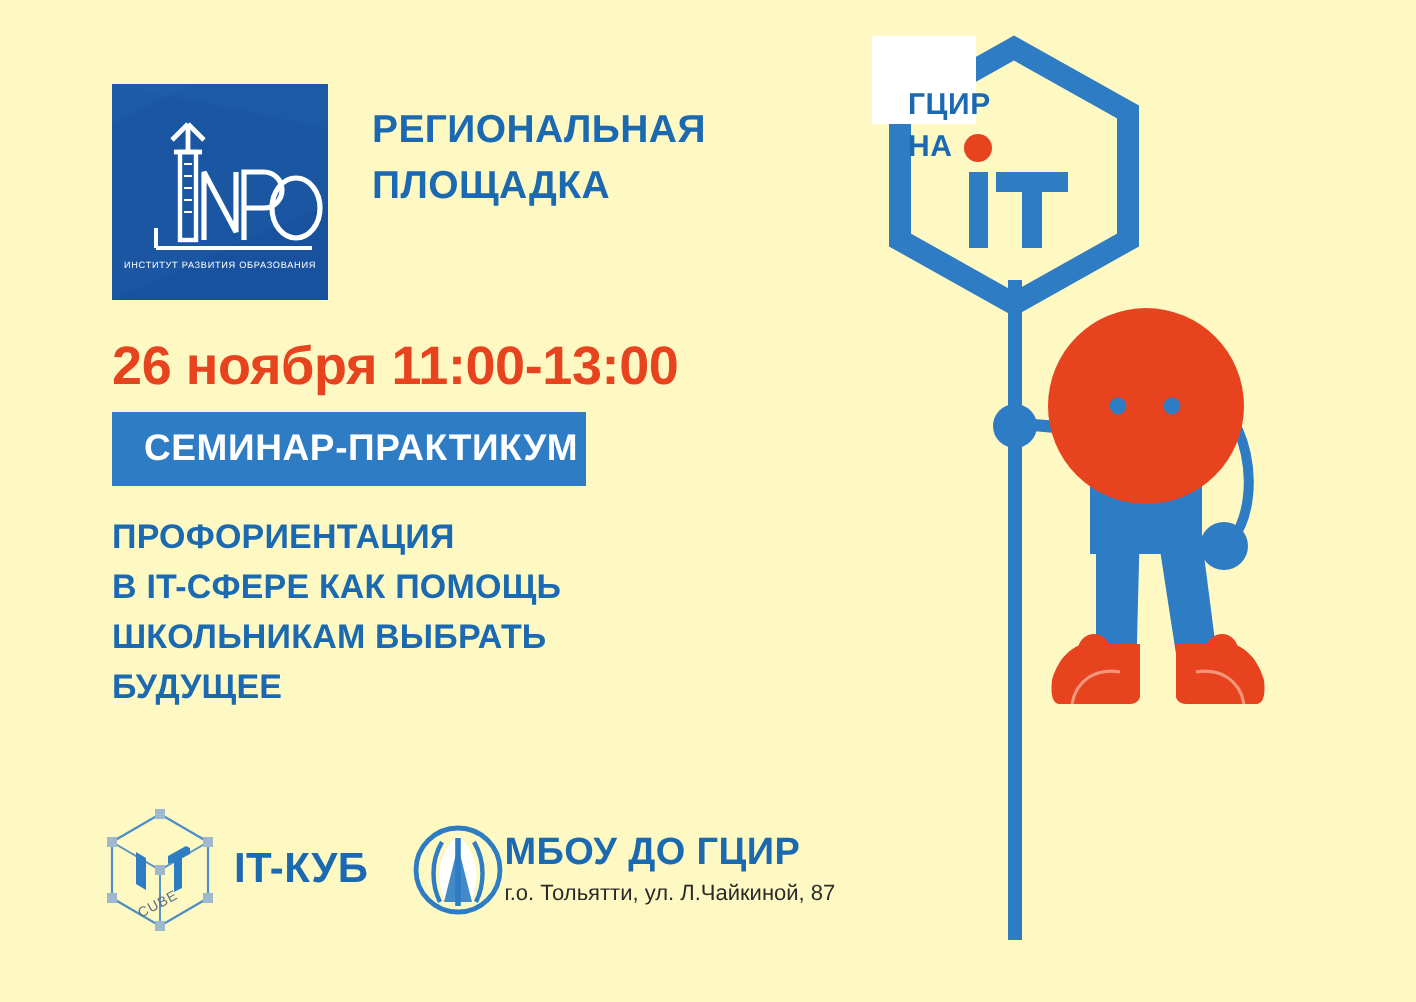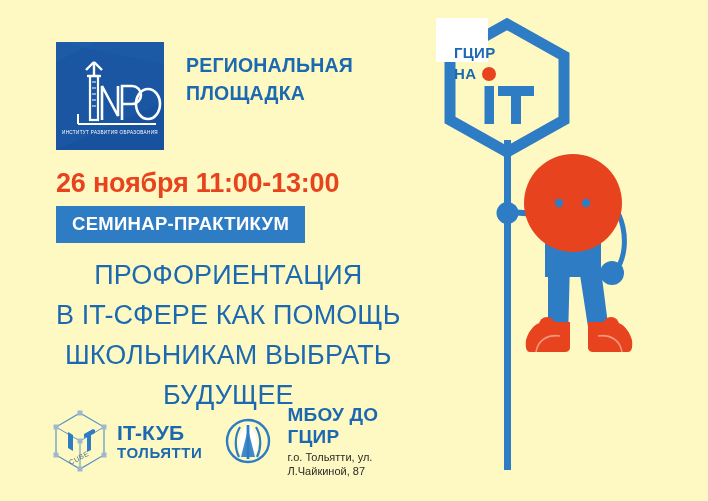--- a/index.html
+++ b/index.html
@@ -75,37 +75,36 @@
   
   .banner {
     position: absolute;
     left: 56px;
     top: 206px;
     background: #2E7CC4;
     color: #ffffff;
     font-weight: bold;
     font-size: 18.5px;
     letter-spacing: 0.3px;
-    padding: 7px 16px 8px 16px;
+    padding: 7px 4px 8px 16px;
     display: inline-block;
     white-space: nowrap;
   }
 
   
   .main-title {
     position: absolute;
     left: 56px;
     top: 256px;
     color: #1B69B0;
-    font-weight: normal;
-    font-size: 27px;
+    font-weight: bold;
+    font-size: 17px;
     line-height: 1.48;
     letter-spacing: 0.1px;
     white-space: nowrap;
-    text-align: center;
   }
   .main-title div { display: block; }
 
   
   .footer {
     position: absolute;
     left: 52px;
     top: 404px;
     display: flex;
     align-items: center;
@@ -119,21 +118,21 @@
     margin-left: 9px;
     color: #1B69B0;
     font-weight: bold;
     line-height: 1.12;
   }
   .itcube-text .l1 { font-size: 21px; letter-spacing: 0.2px; }
   .itcube-text .l2 { font-size: 15px; letter-spacing: 0.6px; }
 
   .gcir-block { margin-left: 22px; display: flex; align-items: center; }
   .gcir-mark { width: 46px; height: 52px; flex: none; }
-  .gcir-text { margin-left: 17px; }
+  .gcir-text { margin-left: 0; }
   .gcir-text .l1 {
     color: #1B69B0;
     font-weight: bold;
     font-size: 19px;
     letter-spacing: 0.2px;
     line-height: 1.15;
   }
   .gcir-text .l2 {
     color: #2a2a2a;
     font-size: 11px;
@@ -250,21 +249,20 @@
               <rect x="25.5" y="56.5" width="5" height="5"></rect>
               <rect x="1.5" y="42.5" width="5" height="5"></rect>
               <rect x="1.5" y="14.5" width="5" height="5"></rect>
               <rect x="25.5" y="28.5" width="5" height="5"></rect>
             </g>
             <text x="28" y="50" text-anchor="middle" fill="#5c6f82" font-family="Liberation Sans, sans-serif" font-size="7" transform="rotate(-28 28 50)" letter-spacing="0.5">CUBE</text>
           </svg>
         </div>
         <div class="itcube-text">
           <div class="l1">IT-КУБ</div>
-          <div class="l2">ТОЛЬЯТТИ</div>
         </div>
       </div>
 
       <div class="gcir-block">
         <div class="gcir-mark">
           <svg width="46" height="52" viewBox="0 0 46 52" aria-hidden="true">
             <circle cx="23" cy="26" r="21" fill="none" stroke="#2E7CC4" stroke-width="2.4"></circle>
             <path d="M23 9 C12 17 12 34 17 42 L29 42 C34 34 34 17 23 9 Z" fill="#FFFFFF"></path>
             <g stroke="#2E7CC4" stroke-width="2.2" fill="none">
               <path d="M15 12 C9 22 10 34 14 42"></path>

